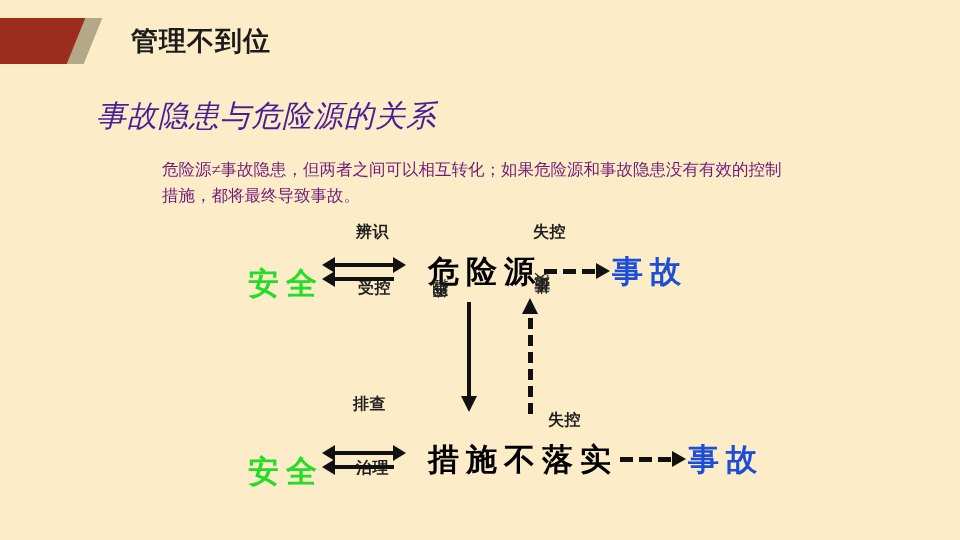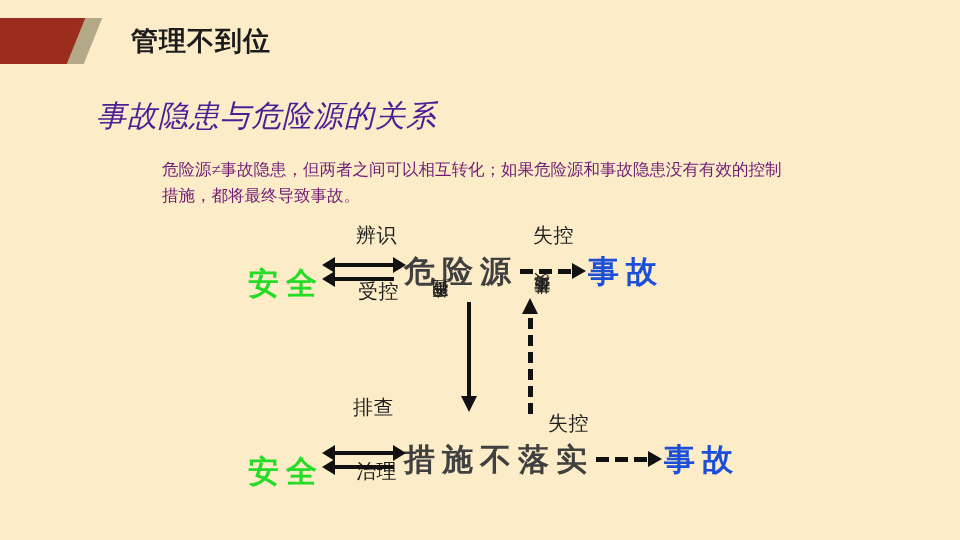--- a/index.html
+++ b/index.html
@@ -89,21 +89,21 @@
   #flow-row-bot  { top: 212px; }
 
   .term {
     font-size: 31px;
     font-weight: bold;
     letter-spacing: 7px;
     white-space: nowrap;
     line-height: 1;
   }
   .term-safe     { color: #25dc27; margin-top: 24px; }
-  .term-hazard   { color: #404040; }
+  .term-hazard   { color: #000000; margin-left: 24px; }
   .term-accident { color: #1d4ed8; }
 
   
   .arrow-pair {
     position: relative;
     width: 72px;
     height: 34px;
     flex: 0 0 auto;
     margin: 0 4px;
   }
@@ -152,24 +152,25 @@
     left: 52px; top: 2px;
     width: 0; height: 0;
     border-top: 8px solid transparent;
     border-bottom: 8px solid transparent;
     border-left: 14px solid #111;
   }
 
   
   .caption {
     position: absolute;
-    font-size: 20px;
+    font-size: 16px;
     color: #1f1f1f;
     white-space: nowrap;
     letter-spacing: 0.5px;
+    font-weight: bold;
   }
   #cap-bianshi  { left: 108px;  top: 0px;   }
   #cap-shoukong { left: 110px;  top: 56px;  }
   #cap-shikong1 { left: 285px;  top: 0px;   }
   #cap-paicha   { left: 105px;  top: 172px; }
   #cap-zhili    { left: 108px;  top: 236px; }
   #cap-shikong2 { left: 300px;  top: 188px; }
 
   
   .v-arrow {

